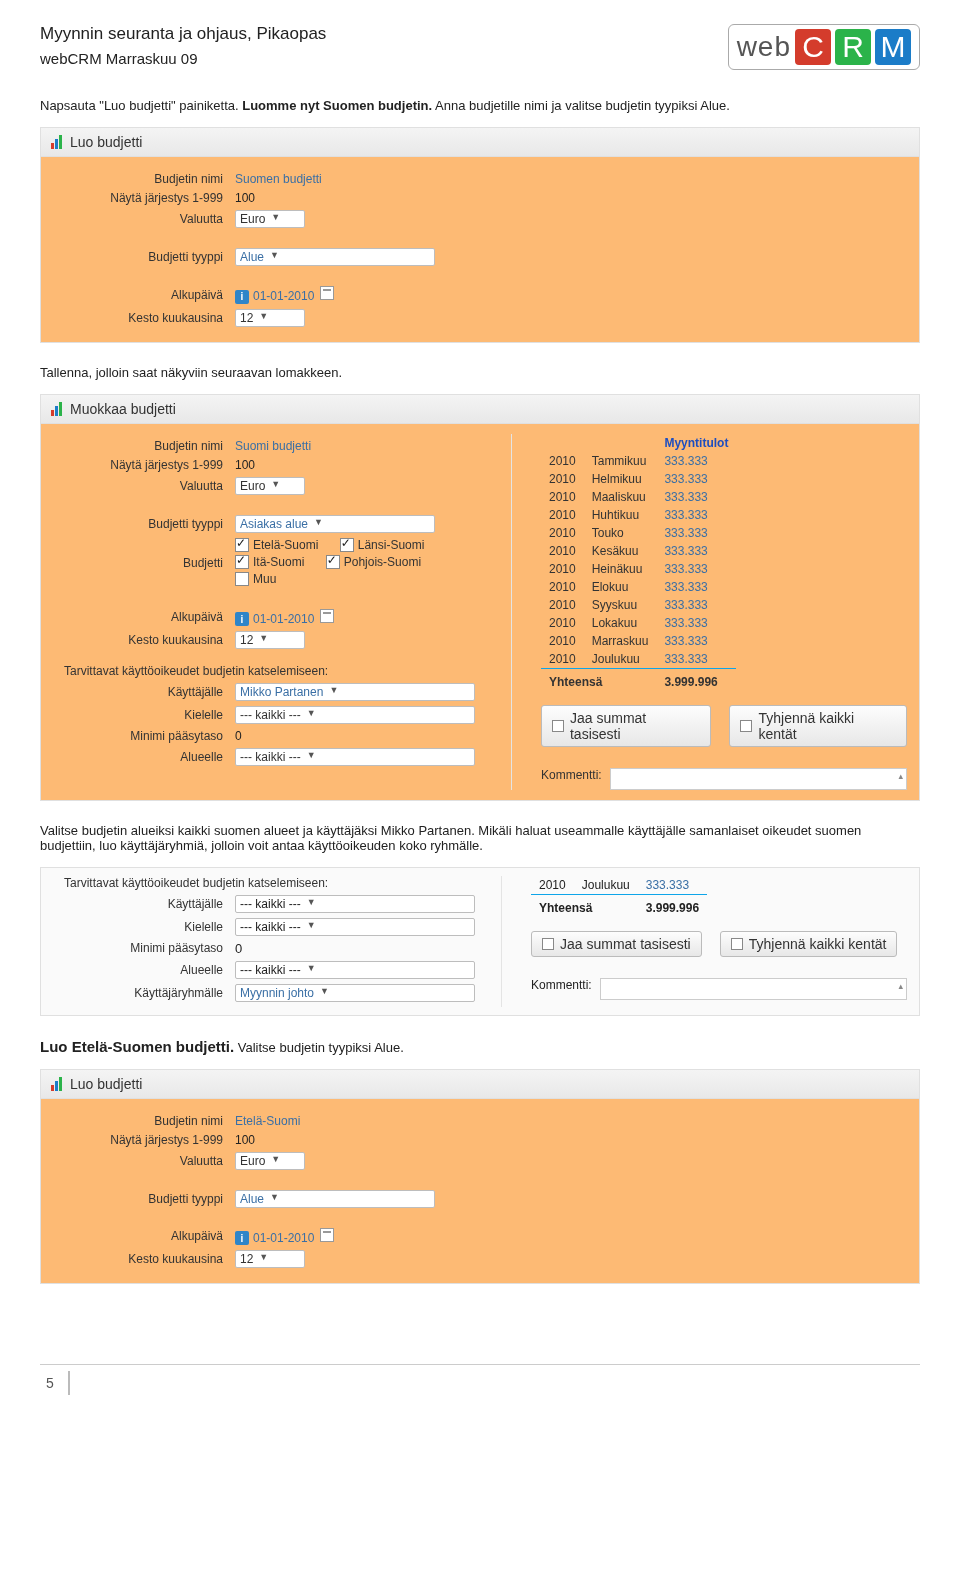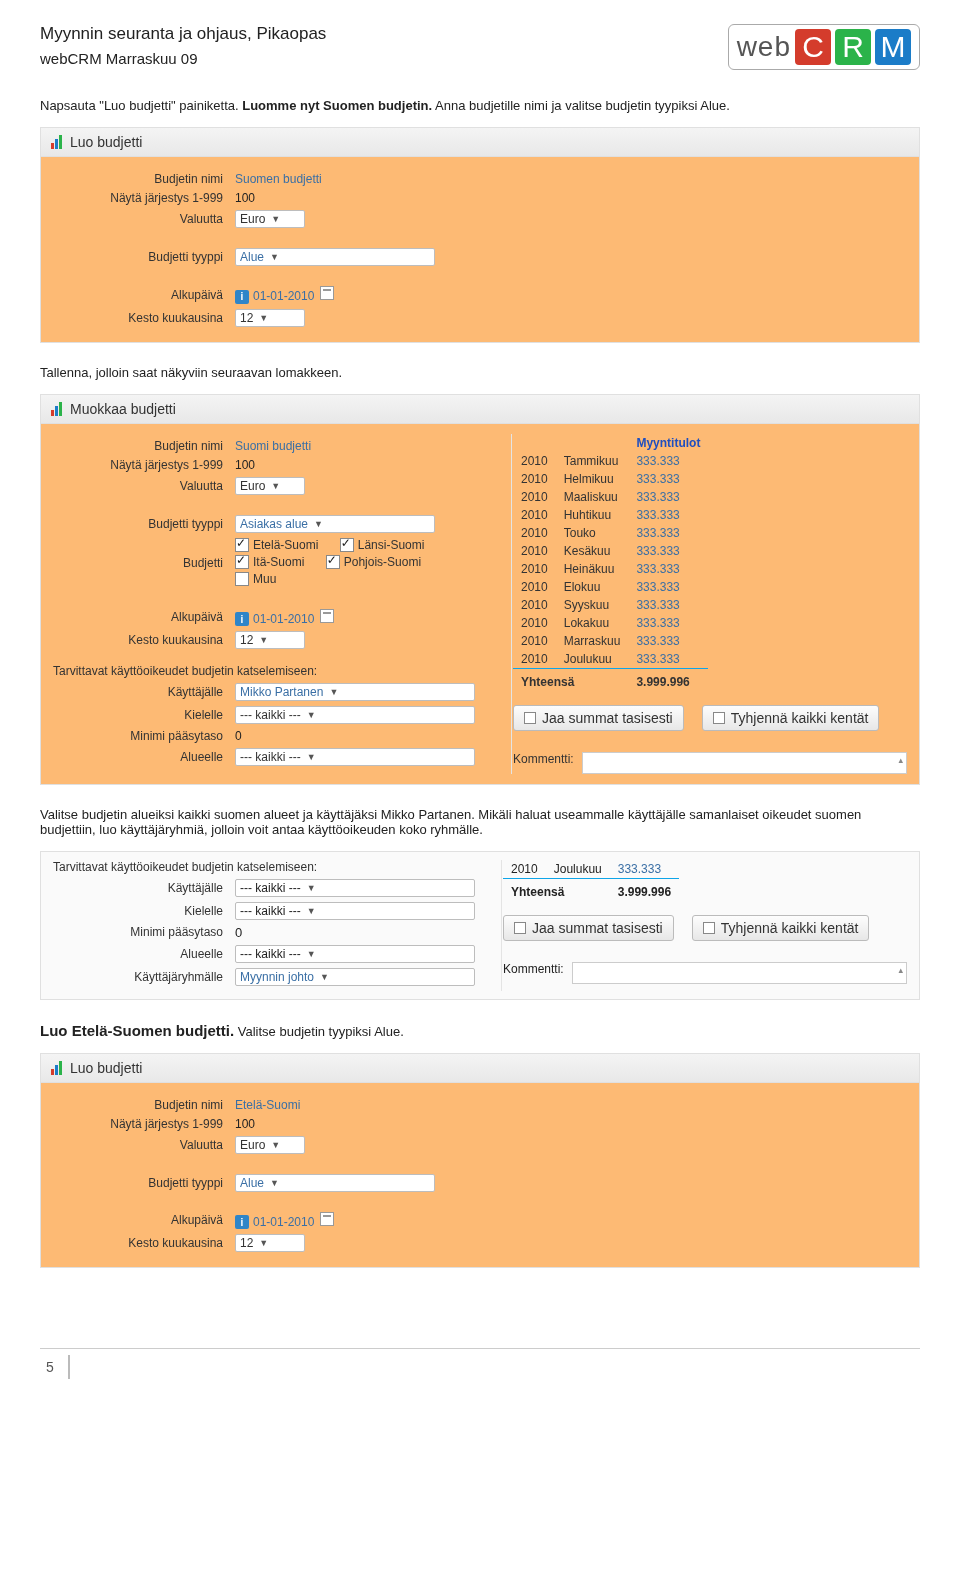--- a/index.html
+++ b/index.html
@@ -33,51 +33,51 @@
   .chart-icon span { width:3px; background:#1b7cc8; display:inline-block;}
   .chart-icon span.b1{height:6px;background:#d43c2c;}
   .chart-icon span.b2{height:10px;background:#1b7cc8;}
   .chart-icon span.b3{height:14px;background:#2bb34a;}
 
   .formbody { padding:10px 12px;}
   .row { display:flex; align-items:center; margin:5px 0;}
   .row .lbl { width:170px; text-align:right; padding-right:12px; color:#333; font-size:12px;}
   .val { color:#3a6fa5;}
   .valblack { color:#222;}
-  .select { border:1px solid #bdbdbd; background:#fff; padding:1px 4px; display:inline-flex; align-items:center; gap:6px; min-width:60px; font-size:12px; border-radius:2px;}
+  .select { border:1px solid #bdbdbd; background:#fff; padding:1px 4px; display:inline-flex; gap:6px; min-width:60px; font-size:12px; border-radius:2px;}
   .select .caret { color:#555; font-size:9px;}
   .longselect { min-width:190px;}
   .xlselect { min-width:230px;}
   .info-i { background:#2f85c8; color:#fff; width:14px; height:14px; font-size:10px; font-weight:bold; display:inline-flex; align-items:center; justify-content:center; border-radius:2px; margin-right:4px;}
   .cal { display:inline-block; width:12px; height:12px; border:1px solid #999; background:#fff; margin-left:6px; position:relative;}
   .cal::before{content:"";position:absolute;top:2px;left:2px;right:2px;height:2px;background:#999;}
   .checkbox { display:inline-block; width:12px;height:12px;border:1px solid #888;background:#fff;margin-right:4px;vertical-align:middle;position:relative;}
   .checkbox.checked::after{content:"✓";position:absolute;top:-3px;left:0;font-size:12px;color:#222;}
   .cbwrap { display:inline-flex; align-items:center; margin-right:18px; font-size:12px;}
   .spacer { height:10px;}
 
   .cols { display:flex; gap:18px;}
   .left { flex:0 0 440px;}
   .right { flex:1;}
-  .salescol { border-left:1px solid #e4e4e4; padding-left:1px;}
+  .salescol { border-left:1px solid #e4e4e4; padding-left:29px;}
   .salescol table { border-collapse:collapse; font-size:12px;}
   .salescol td { padding:2px 8px;}
   .salescol .hd { color:#1e4ec0; font-weight:bold;}
   .salescol .amount { color:#3a6fa5; text-align:left;}
   .salescol .total td { border-top:1px solid #0ea5e9; font-weight:bold; padding-top:6px;}
 
   .btnrow { display:flex; gap:18px; margin:14px 0 0 0; align-items:center;}
   .btn { border:1px solid #bbb; background:linear-gradient(#fdfdfd,#e7e7e7); padding:4px 10px; border-radius:3px; font-size:14px; display:inline-flex; align-items:center; gap:6px; color:#333;}
   .btn .sq { width:10px;height:10px;border:1px solid #888;background:#fff;}
   .commentrow { display:flex; align-items:flex-start; margin-top:21px;}
   .commentrow .lbl2 { font-size:12px; margin-right:8px;}
   .commentbox { border:1px solid #ccc; background:#fff; height:20px; flex:1; position:relative;}
   .commentbox::after{content:"▴";position:absolute;right:3px;top:2px;color:#888;font-size:9px;}
 
-  .note { font-size:12px; color:#333; margin-bottom:2px;}
+  .note { font-size:12px; color:#333; margin-bottom:2px;margin-left:11px;}
 
   .snippet { border:1px solid #e0e0e0; background:#fafafa; margin:8px 0 22px 0;}
   .snippet .cols { padding:8px 12px;}
   .snippet .left { flex:0 0 430px;}
 
   .footer { margin-top:80px; border-top:1px solid #ccc; padding:6px 0 0 0;}
   .footer .pnum { display:inline-block; border-right:2px solid #bbb; padding:4px 14px 4px 6px; color:#555; font-size:14px;}
 </style>
 </head>
 <body>

